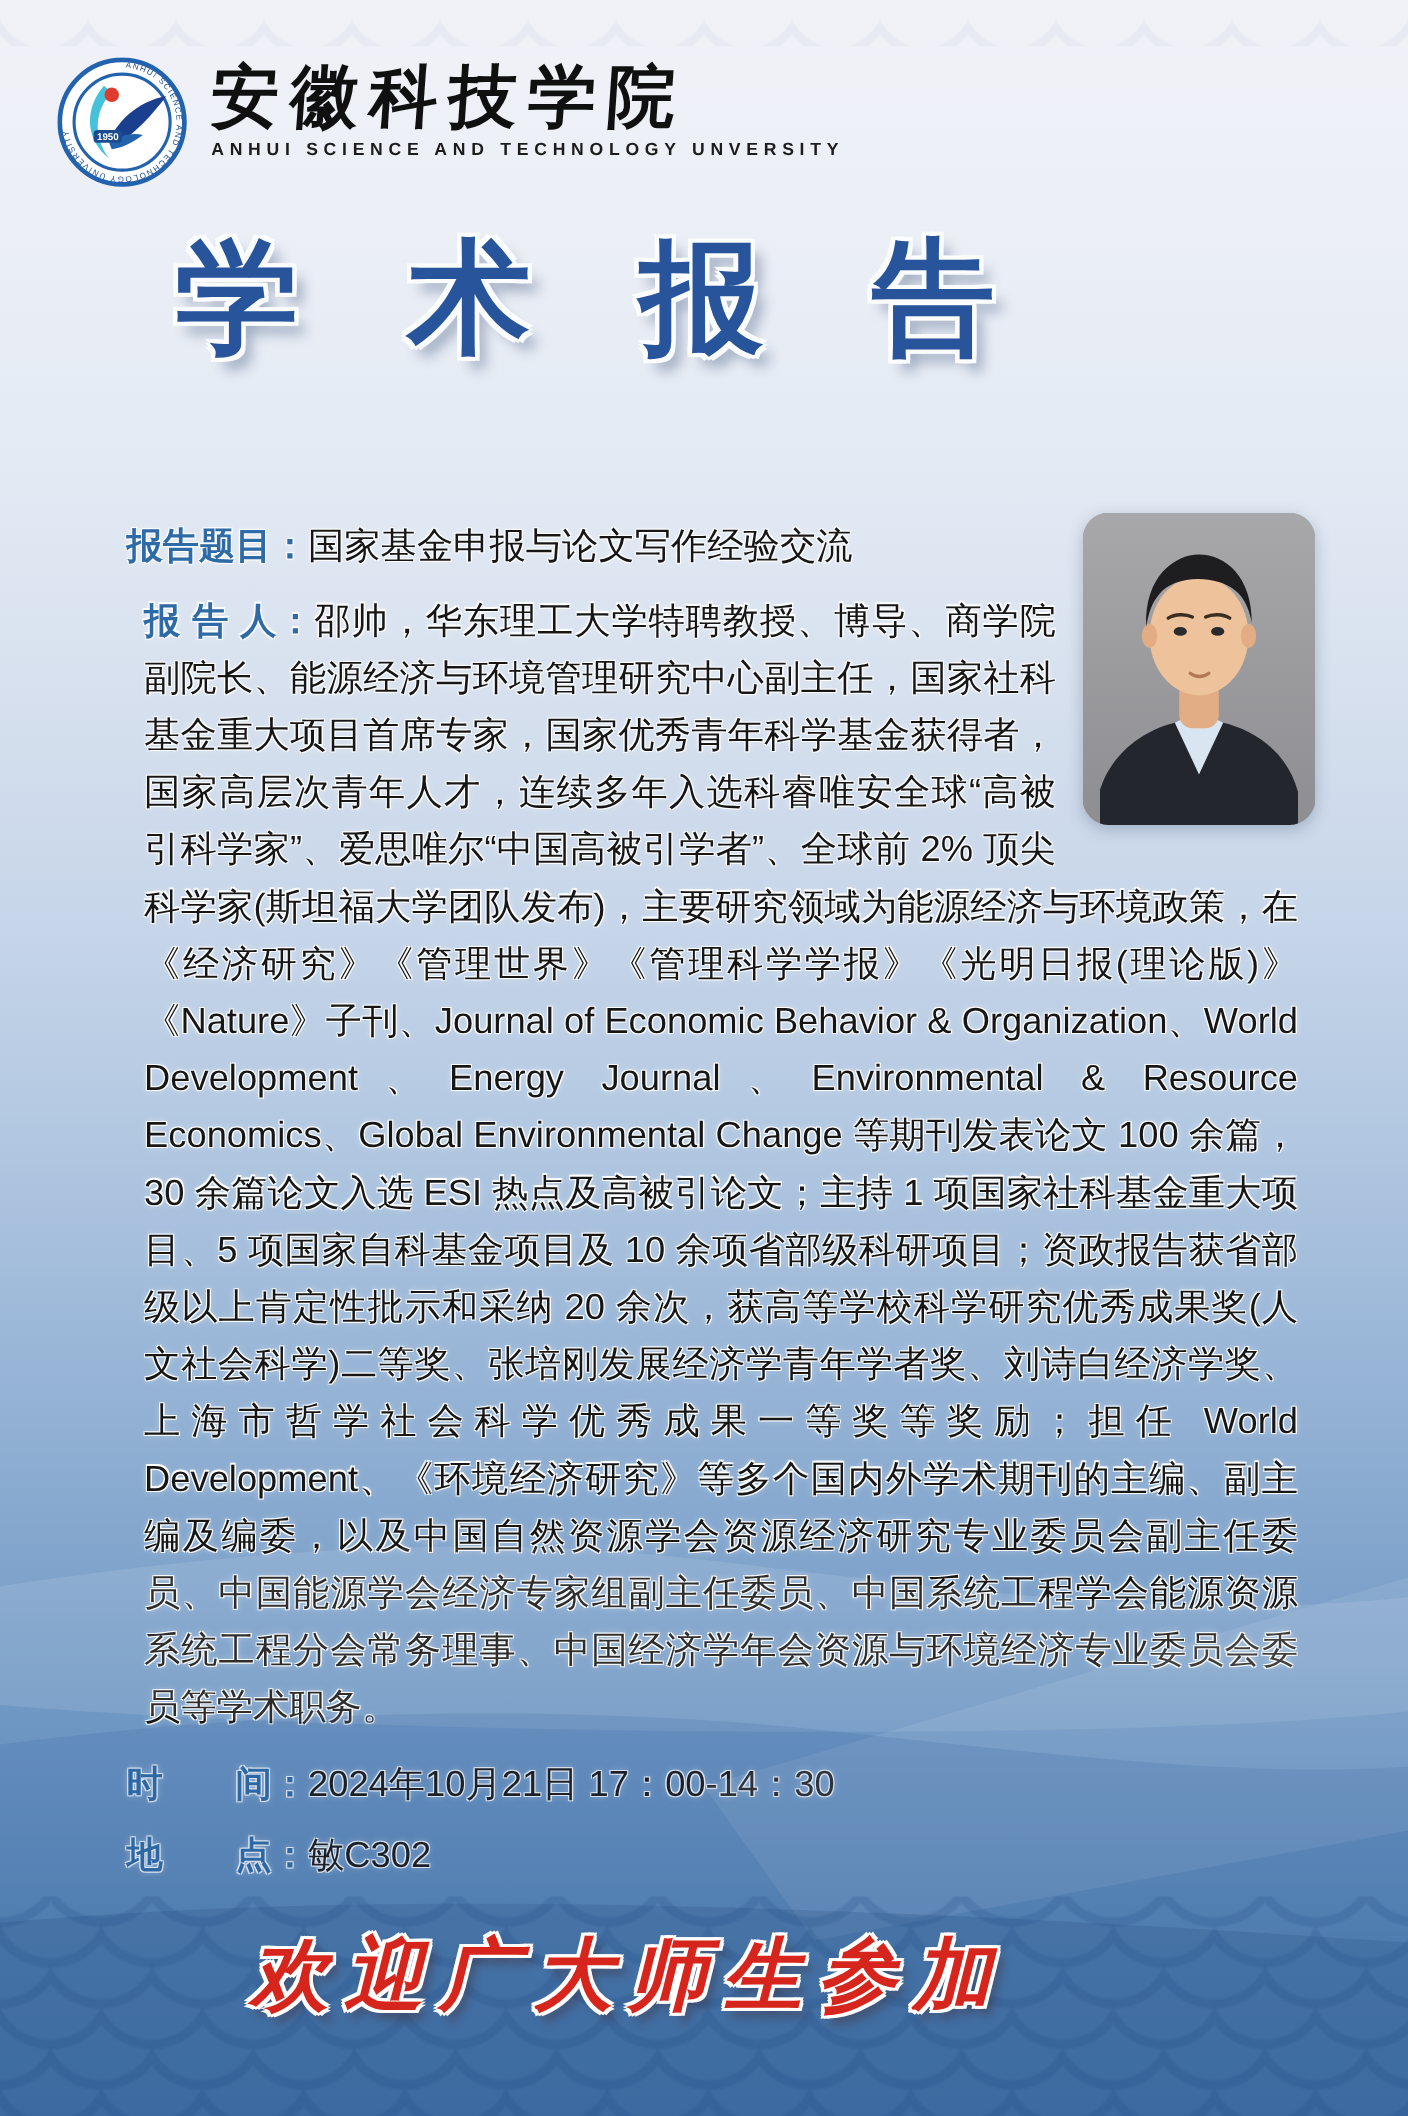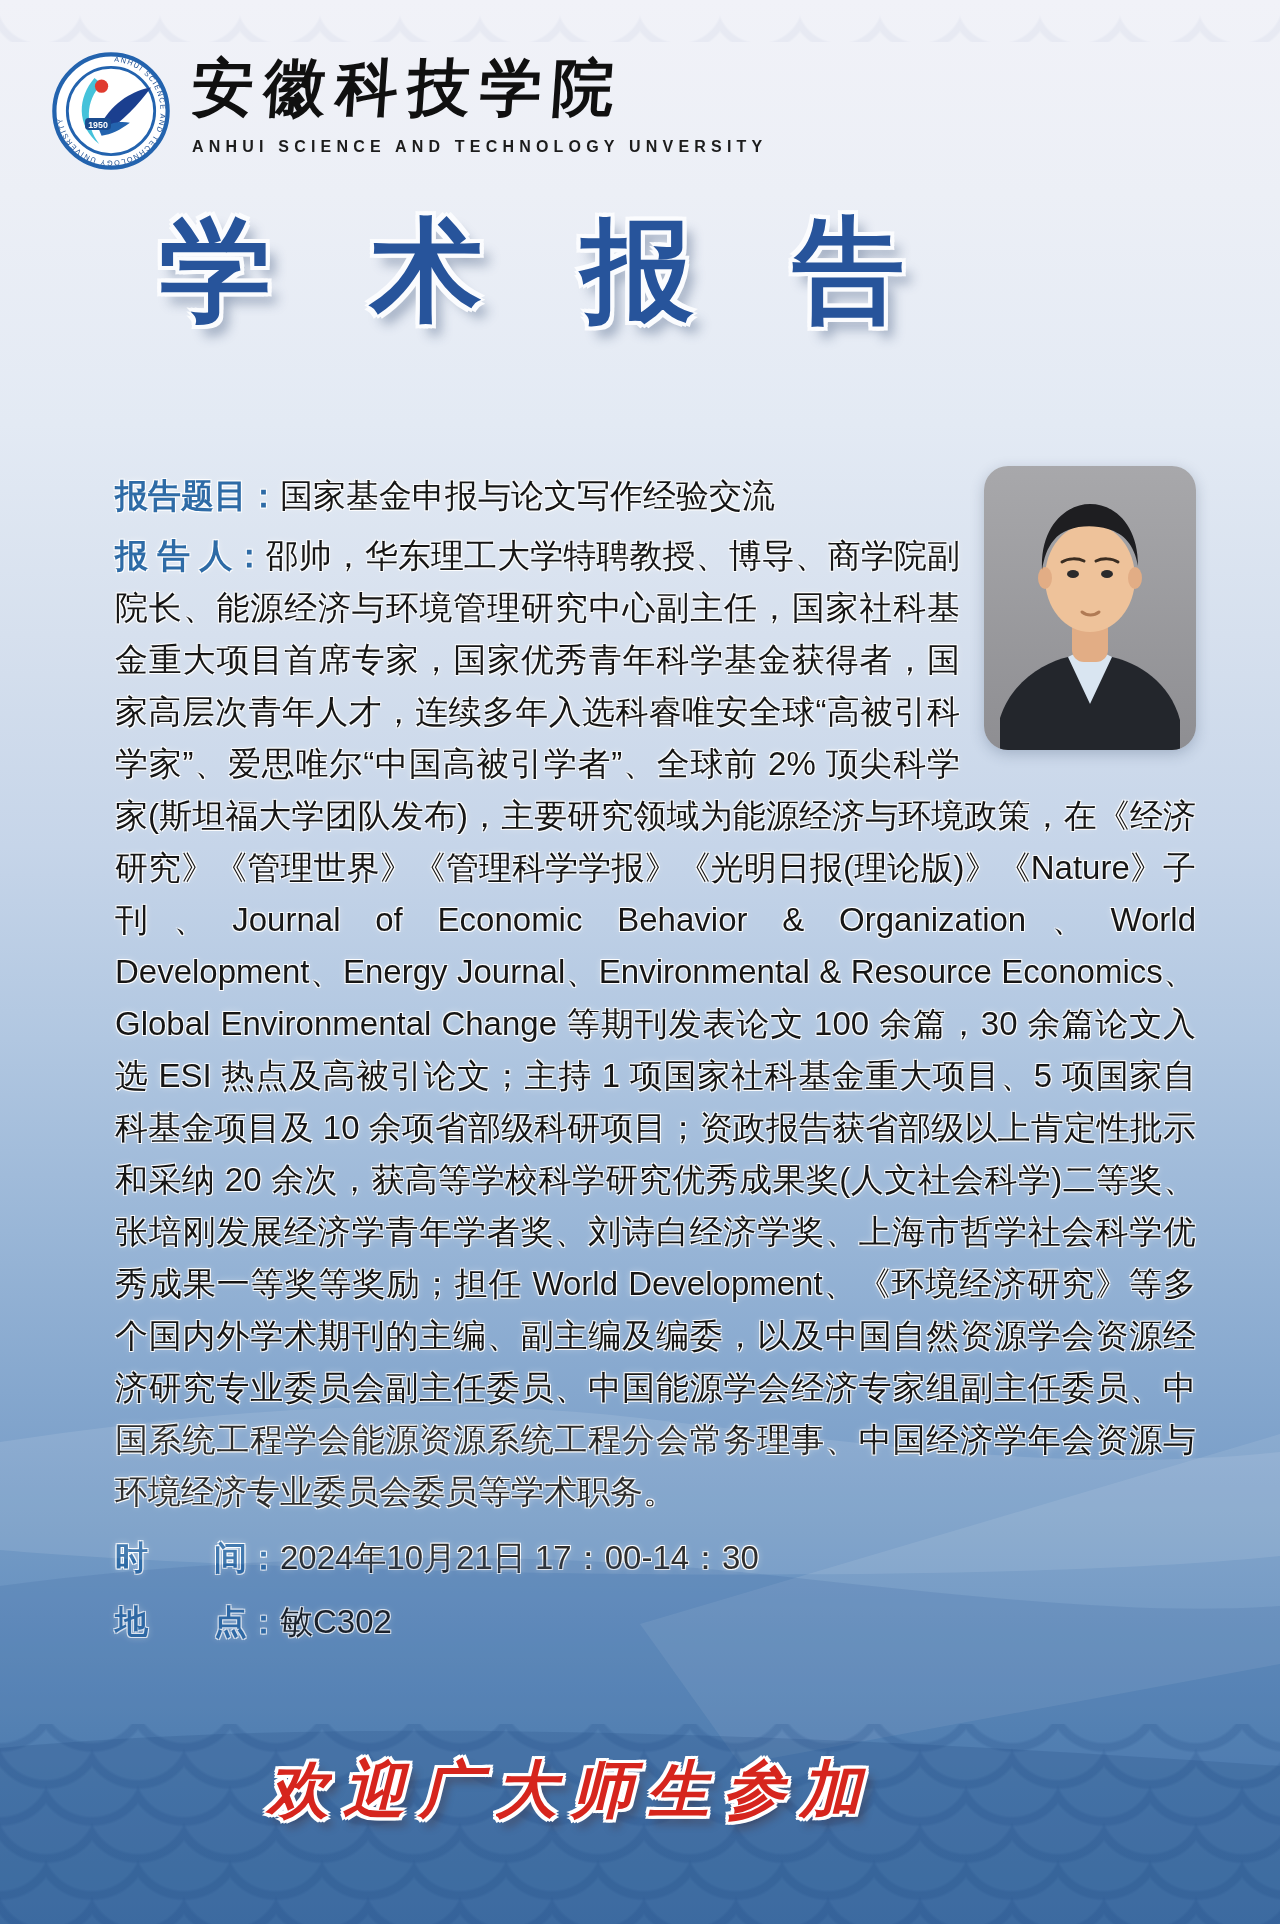--- a/index.html
+++ b/index.html
@@ -33,21 +33,21 @@
   
   .header{position:absolute;top:52px;left:52px;display:flex;align-items:flex-start;}
   .logo{width:118px;height:118px;flex:0 0 auto;}
   .uni-block{margin-left:22px;padding-top:2px;}
   .uni-cn{
     font-family:"DejaVu Serif","Liberation Serif",serif;
     font-size:62px;font-weight:900;color:#101010;letter-spacing:10px;
     line-height:1.1;transform:skewX(-4deg);
   }
   .uni-en{
-    margin-top:16px;
+    margin-top:6px;
     font-size:16px;color:#1c1c1c;letter-spacing:5.2px;font-weight:600;
     white-space:nowrap;
   }
   
   .big-title{
     position:absolute;top:196px;left:0;width:1064px;
     text-align:center;
     font-family:"DejaVu Serif","Liberation Serif",serif;
     font-size:112px;font-weight:900;color:#27549b;
     letter-spacing:30px;text-indent:30px;
@@ -67,30 +67,30 @@
       0 0 7px rgba(255,255,255,.55);
   }
   .lbl{color:#2e6ba6;font-weight:700;}
   .photo{
     float:right;width:212px;height:284px;margin:-4px 0 18px 24px;
     border-radius:24px;overflow:hidden;
     box-shadow:0 4px 14px rgba(40,60,90,.25);
   }
   .photo svg{display:block;width:100%;height:100%;}
   p.topic-line{margin:0 0 8px 0;}
-  p.bio{margin:0;text-align:justify;}
+  p.bio{margin:16px;text-align:justify;}
   
   .details{margin-top:12px;}
   .detail-row{margin-top:8px;line-height:56px;white-space:nowrap;}
   
   .footer{
     position:absolute;top:1748px;left:0;width:1142px;text-align:center;
     font-family:"DejaVu Serif","Liberation Serif",serif;
     font-style:italic;font-weight:900;
-    font-size:62px;color:#d6251d;letter-spacing:14px;
+    font-size:72px;color:#d6251d;letter-spacing:14px;
     text-shadow:
       -3px -3px 0 #fff, 3px -3px 0 #fff, -3px 3px 0 #fff, 3px 3px 0 #fff,
       -3px 0 0 #fff, 3px 0 0 #fff, 0 -3px 0 #fff, 0 3px 0 #fff,
       6px 8px 9px rgba(70,20,10,.35);
   }
 </style>
 </head>
 <body>
 
 <div class="poster">

